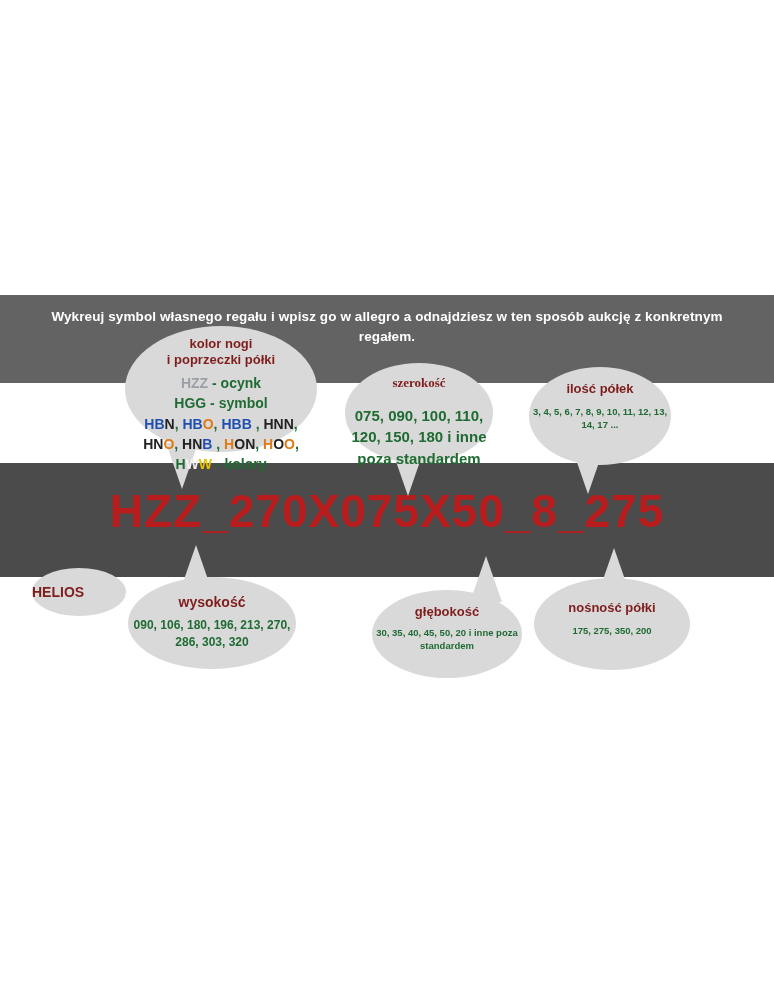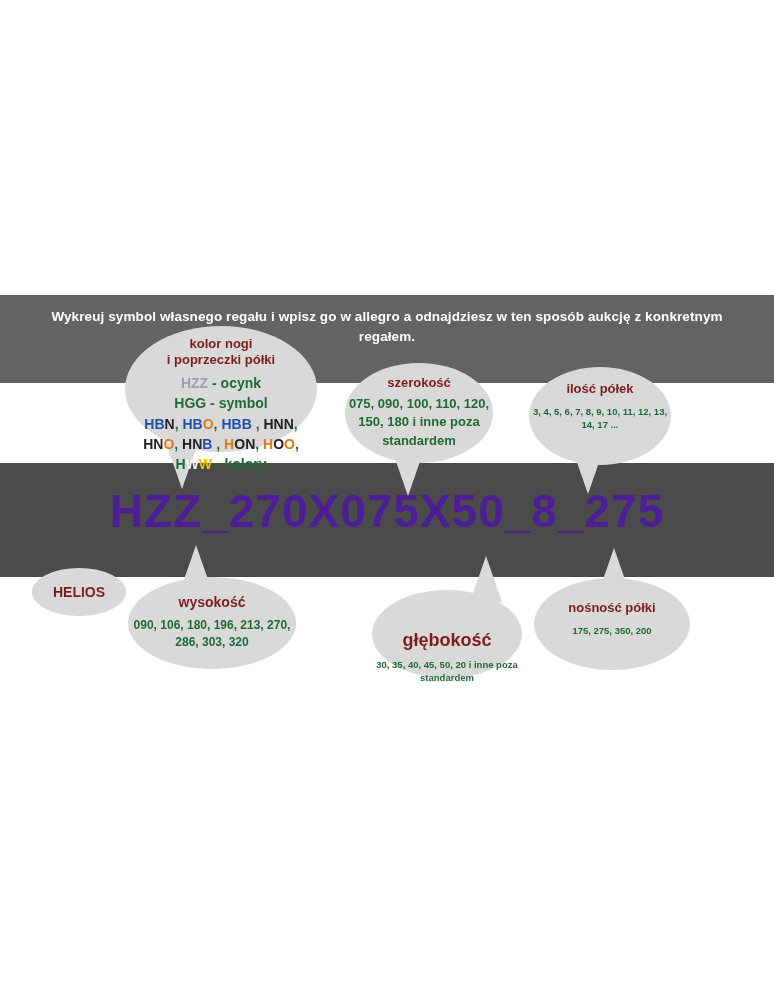--- a/index.html
+++ b/index.html
@@ -71,21 +71,21 @@
     letter-spacing: 0.1px;
   }
 
   
   .code-text {
     position: absolute;
     left: 0;
     top: 484px;
     width: 774px;
     text-align: center;
-    color: #4c1d95;
+    color: #b91c1c;
     font-size: 46px;
     font-weight: bold;
     letter-spacing: 1px;
     white-space: nowrap;
   }
 
   
   .bubble {
     position: absolute;
     background: #d9d9d9;
@@ -130,51 +130,51 @@
   }
   #b-kolor .title { font-size: 13px; }
   #b-kolor .body { font-size: 14px; margin-top: 6px; color: #1f6b33; }
   #b-kolor .body .line { white-space: nowrap; }
   #t-kolor { left: 166px; top: 443px; }
 
   #b-szer {
     left: 345px; top: 363px; width: 148px; height: 100px;
     padding-top: 12px;
   }
-  #b-szer .title { font-size: 13px; }
-  #b-szer .body { font-size: 13px; margin-top: 4px; }
+  #b-szer .title { font-size: 13px; font-family: Liberation Serif, serif; }
+  #b-szer .body { font-size: 15px; margin-top: 14px; }
   #t-szer { left: 392px; top: 450px; }
 
   #b-ilosc {
     left: 529px; top: 367px; width: 142px; height: 98px;
     padding-top: 14px;
   }
   #b-ilosc .title { font-size: 13px; }
   #b-ilosc .body { font-size: 9.5px; margin-top: 8px; }
   #t-ilosc { left: 572px; top: 448px; }
 
   #b-helios {
     left: 32px; top: 568px; width: 94px; height: 48px;
-    display: flex; align-items: center; justify-content: center;
+    display: flex; align-items: center; 
   }
   #b-helios .title { font-size: 14px; }
 
   #b-wys {
     left: 128px; top: 577px; width: 168px; height: 92px;
     padding-top: 17px;
   }
   #b-wys .title { font-size: 14px; text-align: center; }
   #b-wys .body { font-size: 12px; margin-top: 6px; }
   #t-wys { left: 180px; top: 545px; }
 
   #b-glb {
     left: 372px; top: 590px; width: 150px; height: 88px;
     padding-top: 14px;
   }
-  #b-glb .title { font-size: 18px; margin-top: 26px; }
+  #b-glb .title { font-size: 13px; }
   #b-glb .body { font-size: 9.5px; margin-top: 6px; }
   #t-glb { left: 470px; top: 556px; }
 
   #b-nos {
     left: 534px; top: 578px; width: 156px; height: 92px;
     padding-top: 22px;
   }
   #b-nos .title { font-size: 13px; }
   #b-nos .body { font-size: 9.5px; margin-top: 8px; }
   #t-nos { left: 598px; top: 548px; }

